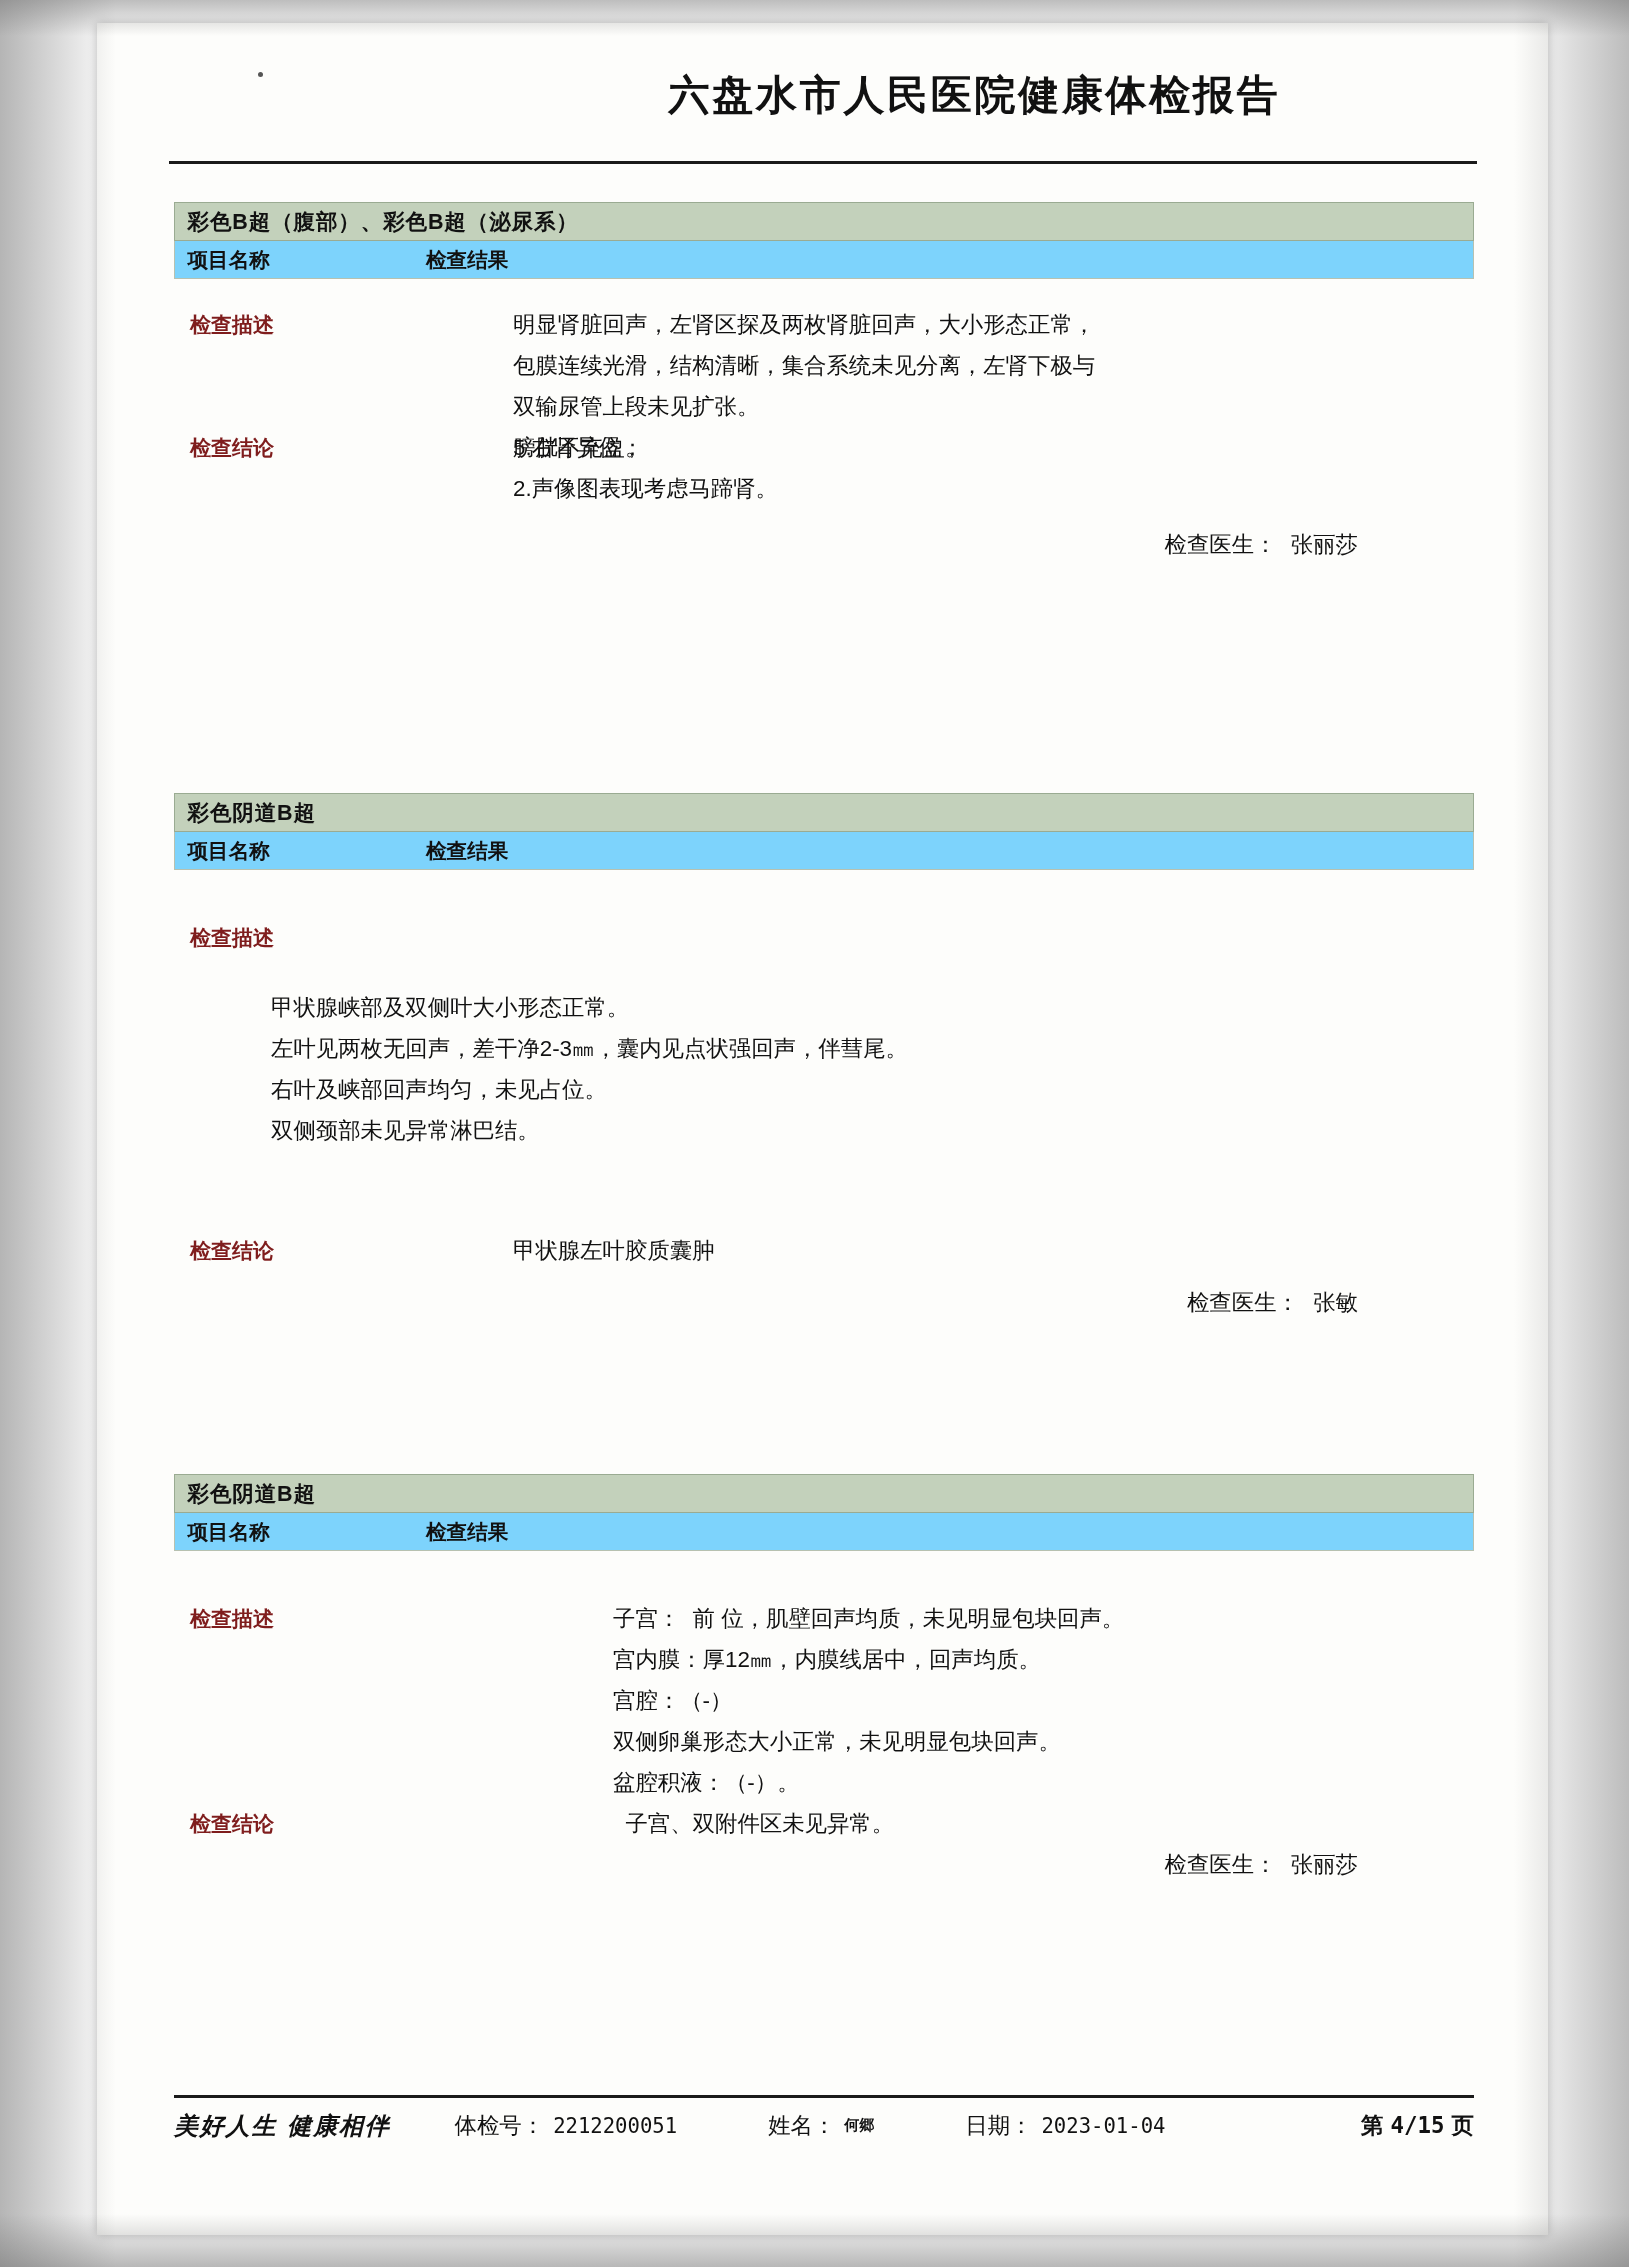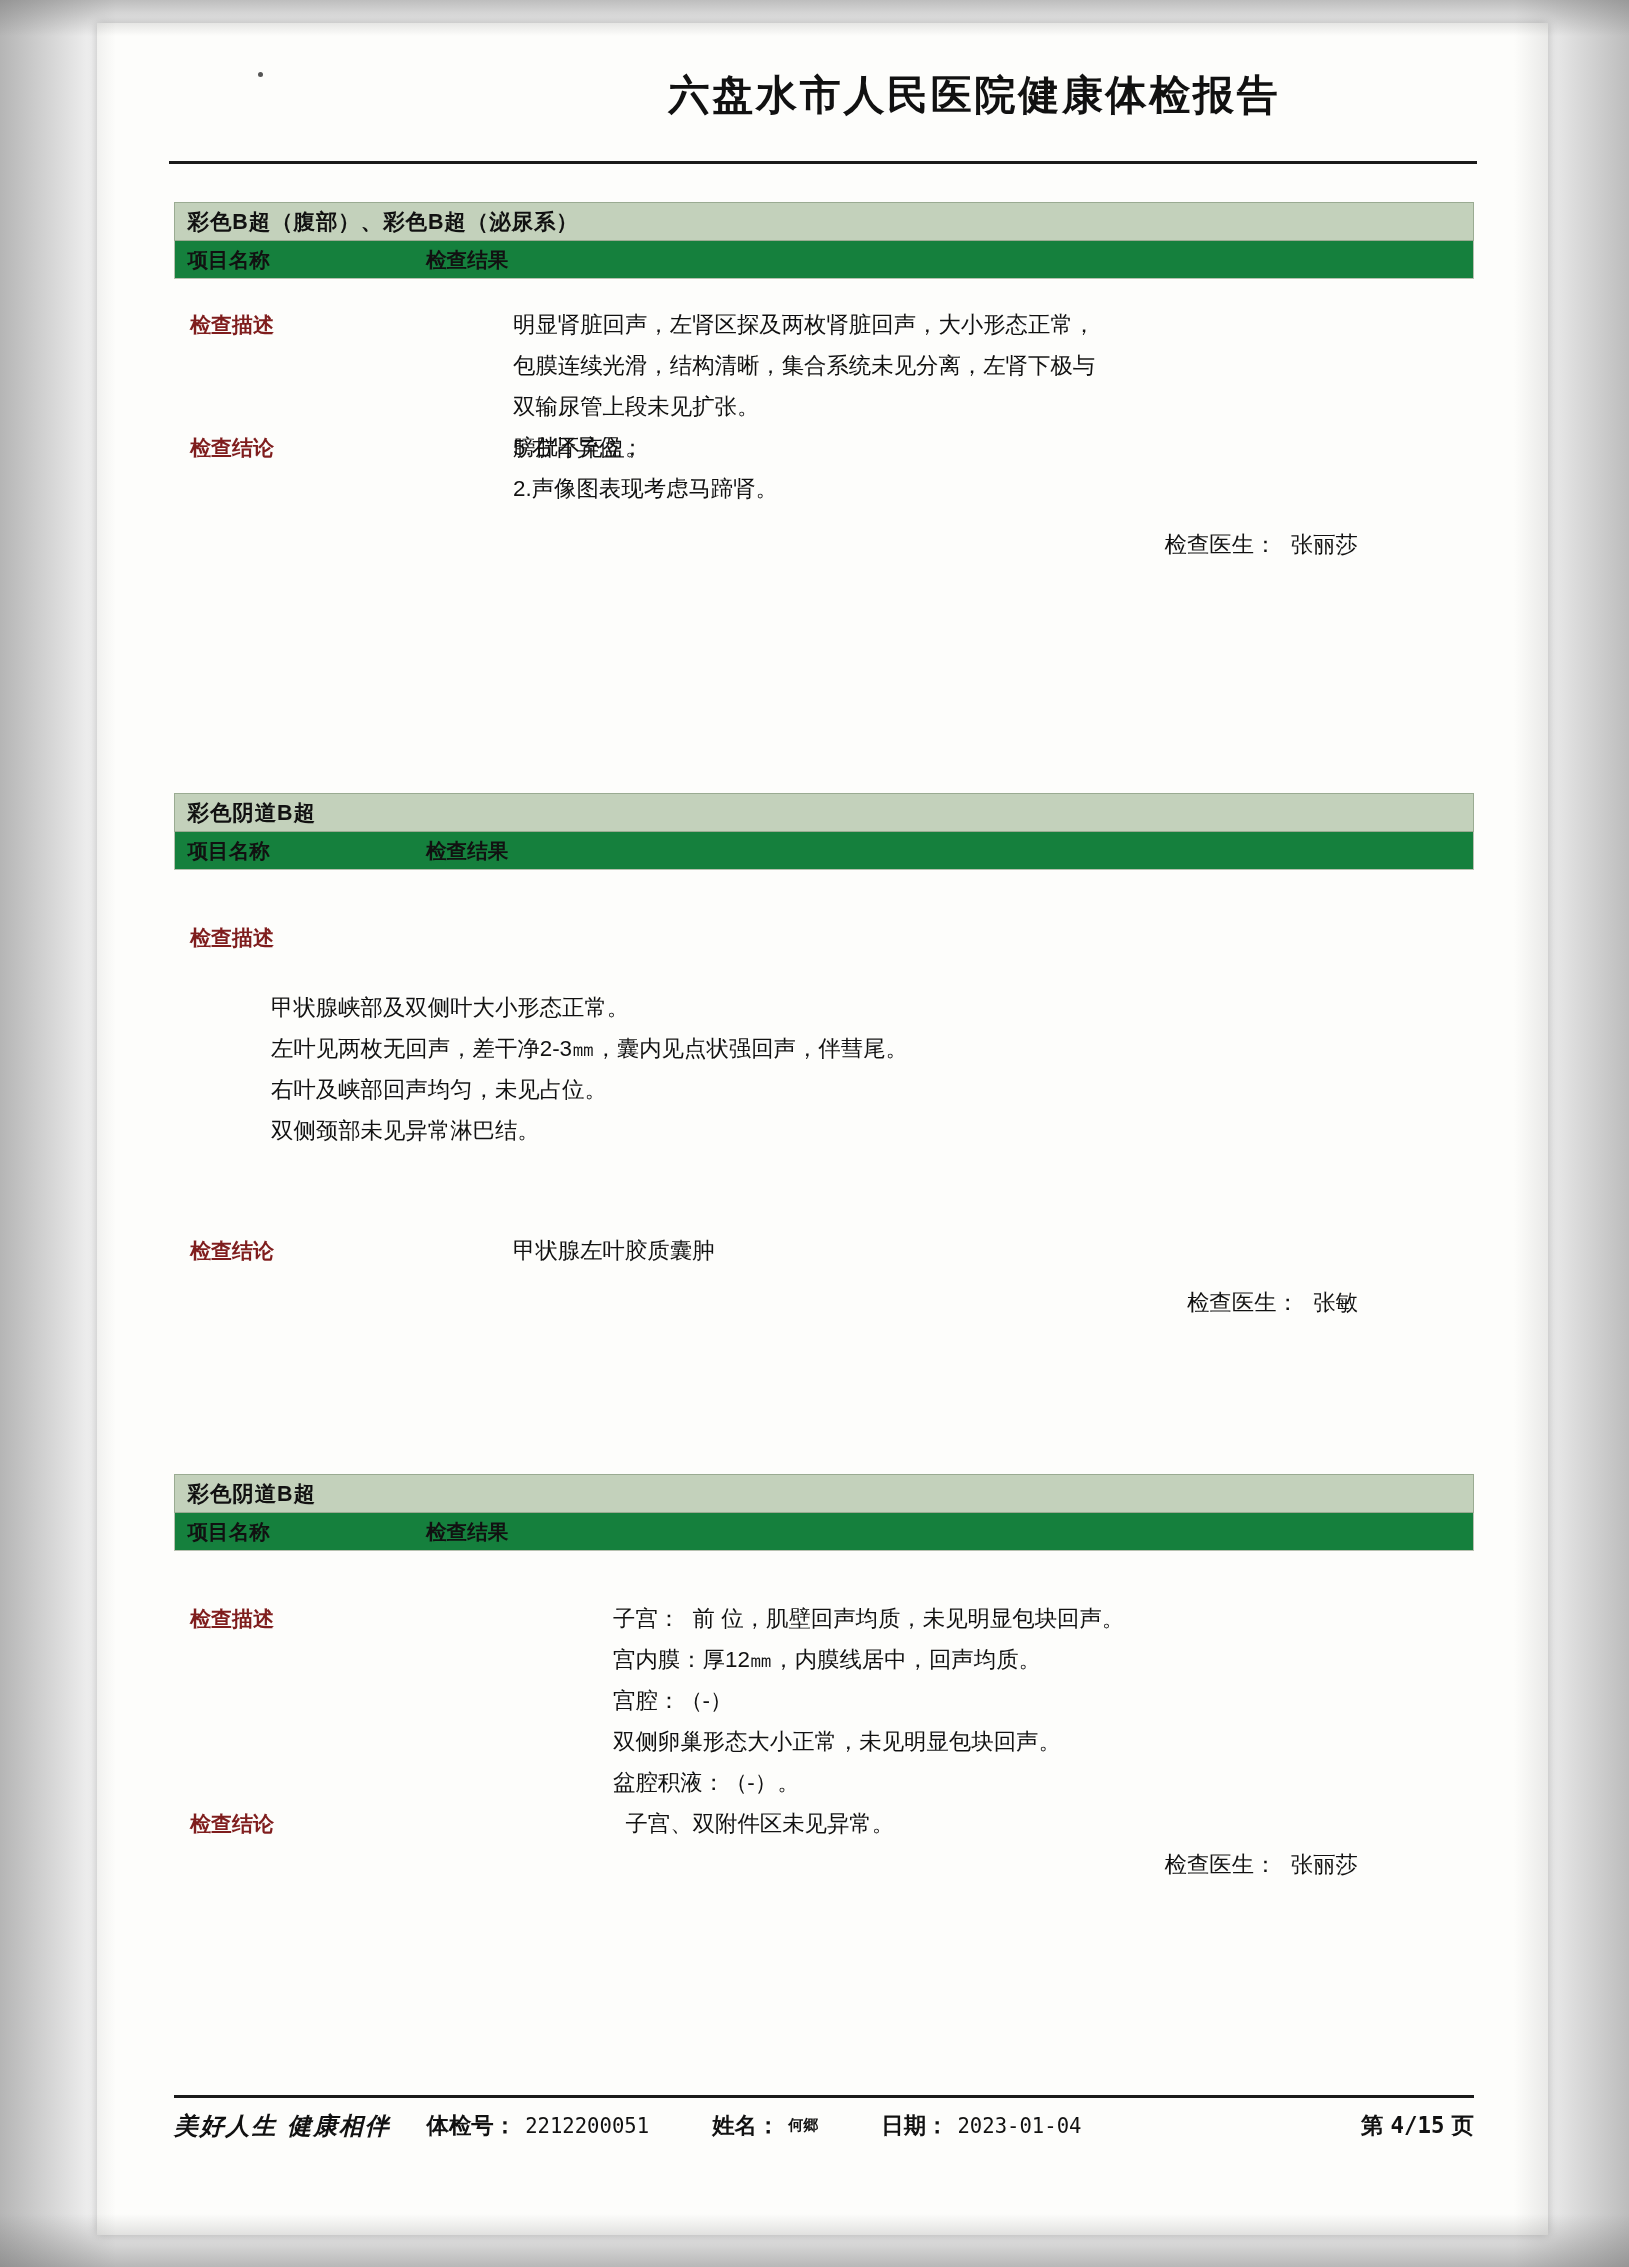--- a/index.html
+++ b/index.html
@@ -99,21 +99,21 @@
     align-items: center;
     padding-left: 12.5px;
     box-sizing: border-box;
     font-weight: bold;
     font-size: 21.5px;
     color: #111;
     letter-spacing: 0.9px;
   }
   .sec-subhead {
     height: 38px;
-    background: #15803d;
+    background: #7dd3fc;
     border: 0.9px solid #b7c1b0;
     border-top: none;
     display: flex;
     align-items: center;
     box-sizing: border-box;
     font-weight: bold;
     font-size: 20.6px;
     color: #111;
   }
   .sub-col1 { width: 251px; padding-left: 12.5px; box-sizing: border-box; }
@@ -176,21 +176,21 @@
     color: #111;
   }
   .slogan {
     font-family: "DejaVu Serif", serif;
     font-weight: bold;
     font-style: italic;
     font-size: 24px;
     margin-right: 36px;
     letter-spacing: 1.8px;
   }
-  .f-label { font-weight: bold; margin-right: 9px; }
+  .f-label { font-weight: normal; margin-right: 9px; margin-left: 28px; }
   .f-val { font-family: "DejaVu Sans Mono", monospace; font-size: 20.6px; }
   .f-gap { width: 63px; }
   .f-name { font-weight: bold; font-size: 15px; }
   .page-no { margin-left: auto; font-weight: bold; font-size: 22.4px; }
   .page-no .num { font-family: "DejaVu Sans Mono", monospace; margin: 0 7.2px; }
 
   .tiny-mark {
     position: absolute;
     left: 161px;
     top: 49px;

